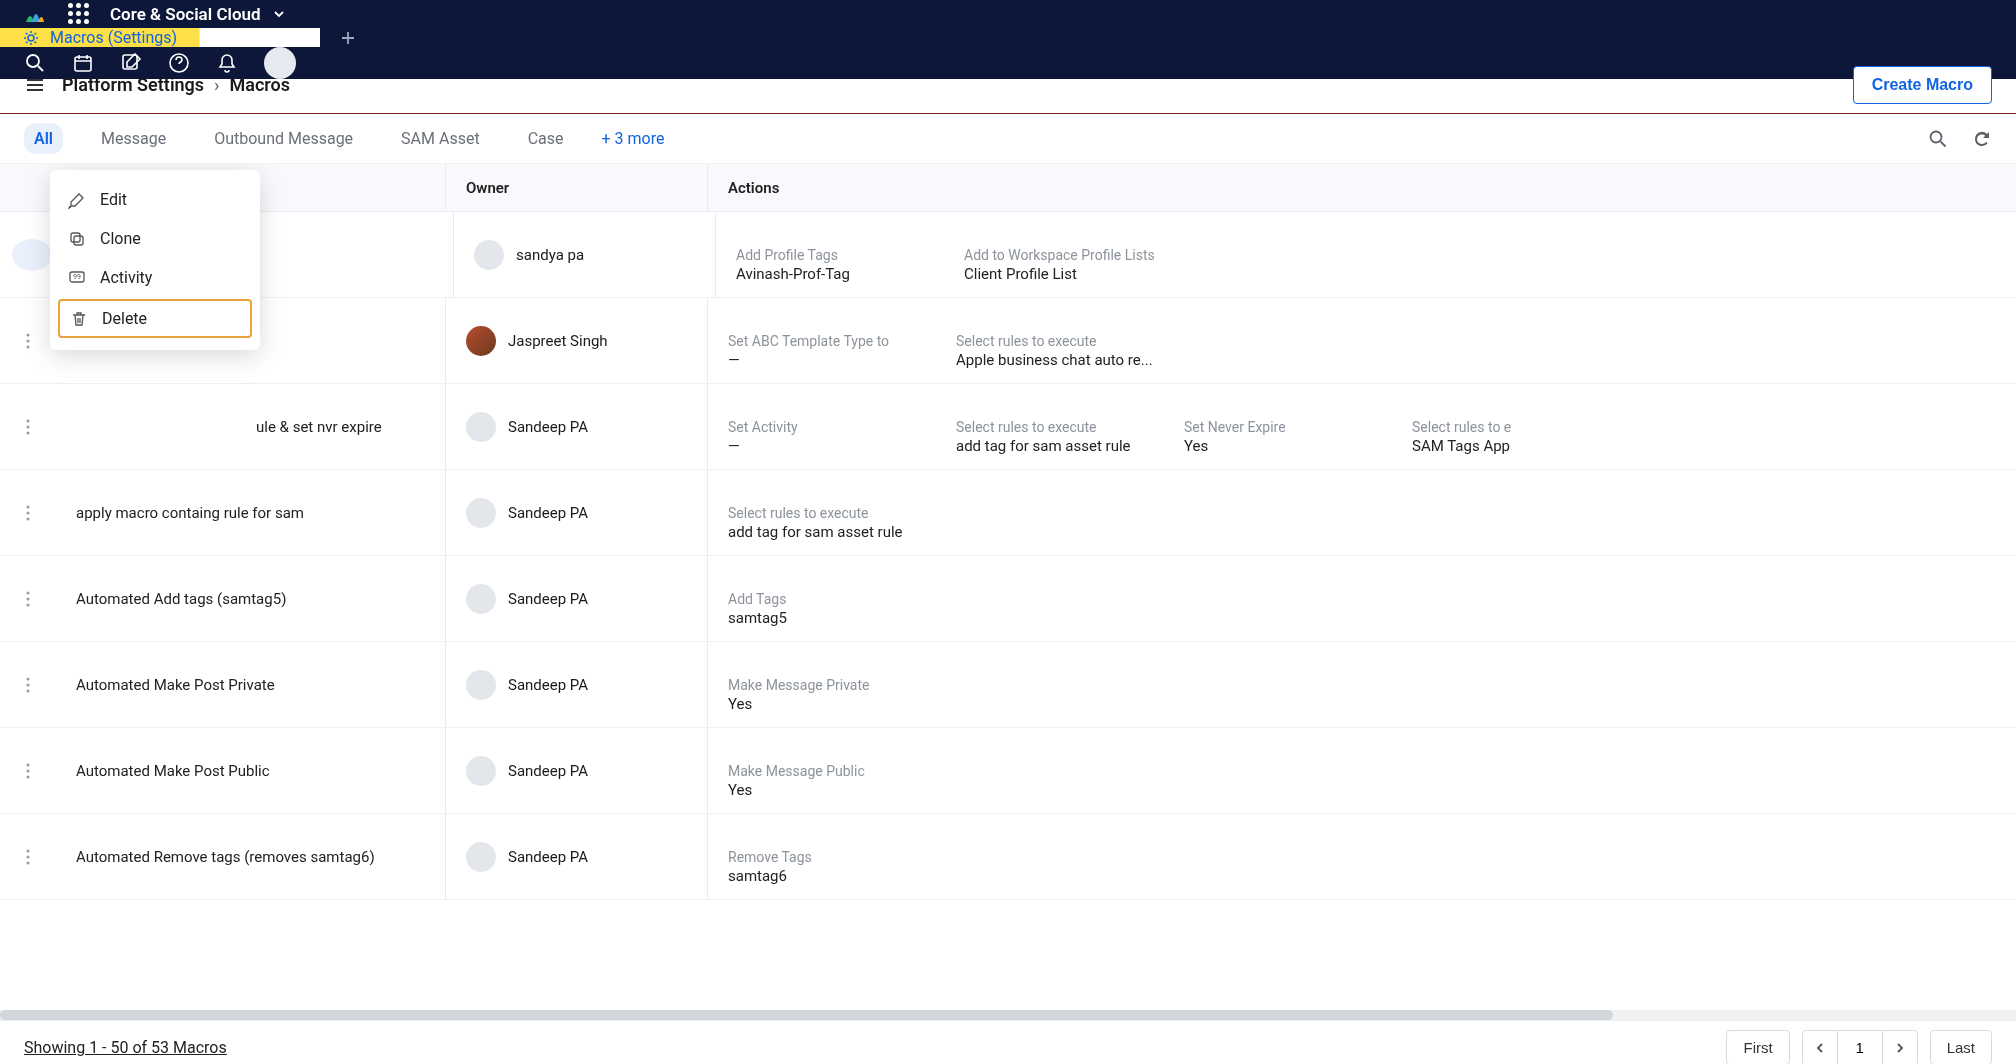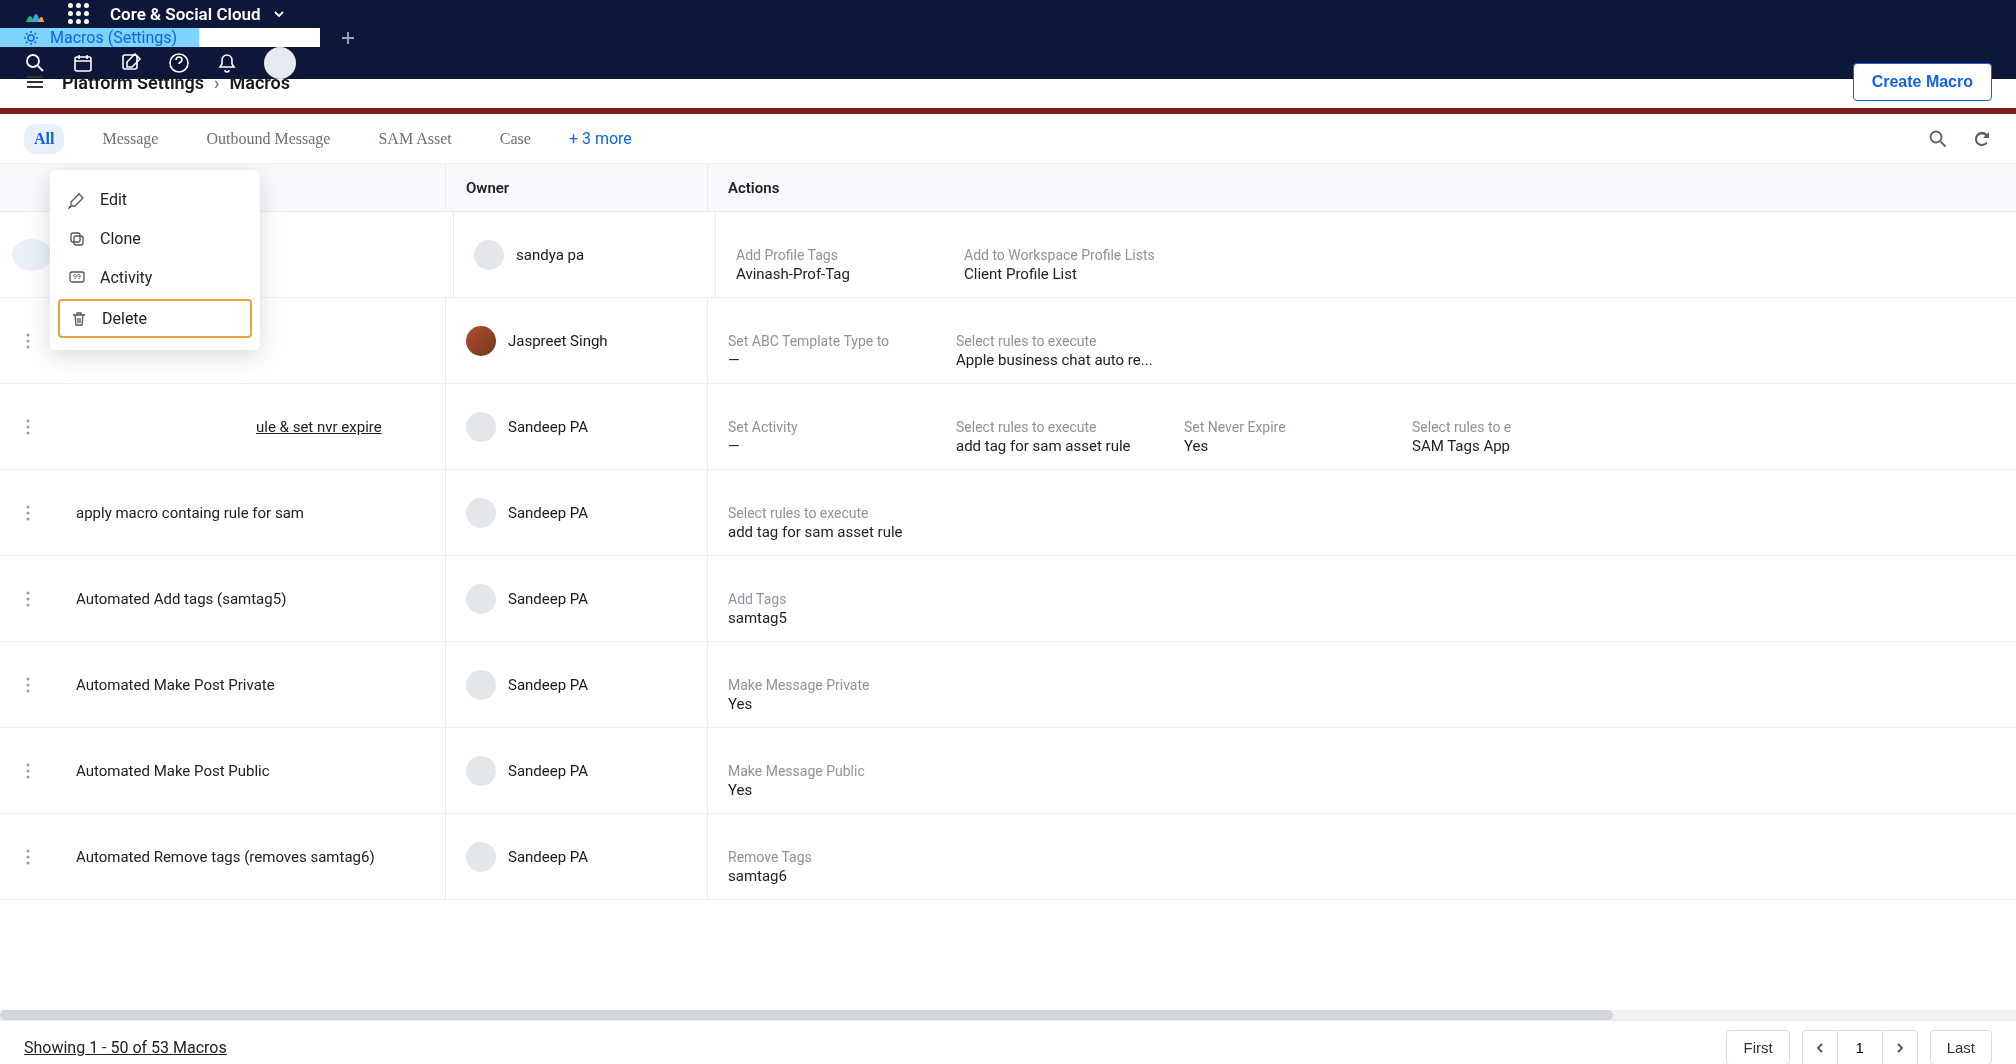--- a/index.html
+++ b/index.html
@@ -7,36 +7,36 @@
 
 .topbar { display: flex; align-items: stretch; height: 56px; background: #0d173a; color: #fff; flex-direction: column; }
 .topbar-left { display: flex; align-items: center; background: #0d173a; padding: 0 20px; gap: 20px; }
 .logo { width: 28px; height: 28px; display: flex; align-items: center; justify-content: center; }
 .apps-icon { width: 22px; height: 22px; display: grid; grid-template-columns: repeat(3, 1fr); gap: 2px; cursor: pointer; }
 .apps-icon span { background: #fff; border-radius: 50%; width: 5px; height: 5px; }
 .workspace-select { display: flex; align-items: center; gap: 12px; font-size: 17px; font-weight: 600; cursor: pointer; padding-right: 24px; }
 .chevron-down { width: 12px; height: 12px; }
 
 .tab-strip { display: flex; align-items: stretch; flex: 1; background: #0d173a; }
-.tab { display: flex; align-items: center; gap: 10px; padding: 0 22px; background: #7dd3fc; color: #1264e0; font-size: 16px; border-right: 1px solid #e8e8e8; }
+.tab { display: flex; align-items: center; gap: 10px; padding: 0 22px; background: #fde047; color: #1264e0; font-size: 16px; border-right: 1px solid #e8e8e8; }
 .tab-add { width: 56px; display: flex; align-items: center; justify-content: center; background: #0d173a; color: #9fa8c0; font-size: 26px; cursor: pointer; }
 .tab-gap { flex: 1; background: #0d173a; }
 
 .topbar-right { display: flex; align-items: center; gap: 26px; padding: 0 24px; background: #0d173a; }
 .topbar-right .tico { width: 22px; height: 22px; cursor: pointer; color: #fff; }
 .avatar-topbar { width: 32px; height: 32px; border-radius: 50%; background: #e6e9f0; cursor: pointer; }
 
-.subbar { display: flex; align-items: center; height: 58px; padding: 0 24px; border-bottom: 6px solid #7f1d1d; gap: 16px; }
+.subbar { display: flex; align-items: center; height: 58px; padding: 0 24px; border-bottom: 1px solid #7f1d1d; gap: 16px; }
 .hamburger { width: 22px; height: 22px; cursor: pointer; }
 .breadcrumb { display: flex; align-items: center; gap: 10px; font-size: 18px; font-weight: 600; }
 .breadcrumb .sep { color: #666; font-weight: 400; }
 .create-btn { margin-left: auto; border: 1.5px solid #1264e0; color: #1264e0; background: #fff; padding: 9px 18px; font-size: 16px; font-weight: 600; border-radius: 4px; cursor: pointer; }
 
 .filterbar { display: flex; align-items: center; height: 50px; padding: 0 24px; border-bottom: 1px solid #f0f0f0; gap: 28px; }
-.filter-pill { color: #6a6f78; font-size: 16px; cursor: pointer; padding: 6px 10px; border-radius: 12px; font-family: Liberation Serif, serif; }
+.filter-pill { color: #6a6f78; font-size: 16px; cursor: pointer; padding: 6px 10px; border-radius: 12px; }
 .filter-pill.active { background: #e9f0fc; color: #1264e0; font-weight: 600; }
 .filter-more { color: #1264e0; font-size: 16px; cursor: pointer; }
 .filterbar-right { margin-left: auto; display: flex; gap: 24px; align-items: center; }
 .filterbar-right .fico { width: 20px; height: 20px; cursor: pointer; color: #5a5f6a; }
 
 .table-wrap { position: relative; height: calc(100vh - 56px - 58px - 50px - 54px); overflow: auto; }
 .table-header { display: flex; background: #f7f9fc; border-bottom: 1px solid #e8ebf0; height: 48px; position: sticky; top: 0; z-index: 2; }
 .th { display: flex; align-items: center; padding: 0 20px; font-weight: 600; font-size: 15px; color: #222; }
 .col-more { width: 56px; flex: none; }
 .col-name { width: 390px; flex: none; border-right: 1px solid #e8ebf0; }
@@ -241,21 +241,21 @@
         </div>
       </div>
       <div class="row">
         <div class="cell col-more">
           <svg width="4" height="16" viewBox="0 0 4 16">
             <circle cx="2" cy="2" r="1.6" fill="#9aa0aa"></circle>
             <circle cx="2" cy="8" r="1.6" fill="#9aa0aa"></circle>
             <circle cx="2" cy="14" r="1.6" fill="#9aa0aa"></circle>
           </svg>
         </div>
-        <div class="cell col-name" style="padding-left: 200px; text-decoration: underline;">ule &amp; set nvr expire</div>
+        <div class="cell col-name" style="padding-left: 200px;">ule &amp; set nvr expire</div>
         <div class="cell col-owner">
           <div class="owner-avatar"></div>
           <span>Sandeep PA</span>
         </div>
         <div class="cell col-actions">
           <div class="actions-grid">
             <div class="action-block">
               <div class="action-label">Set Activity</div>
               <div class="action-value">—</div>
             </div>

